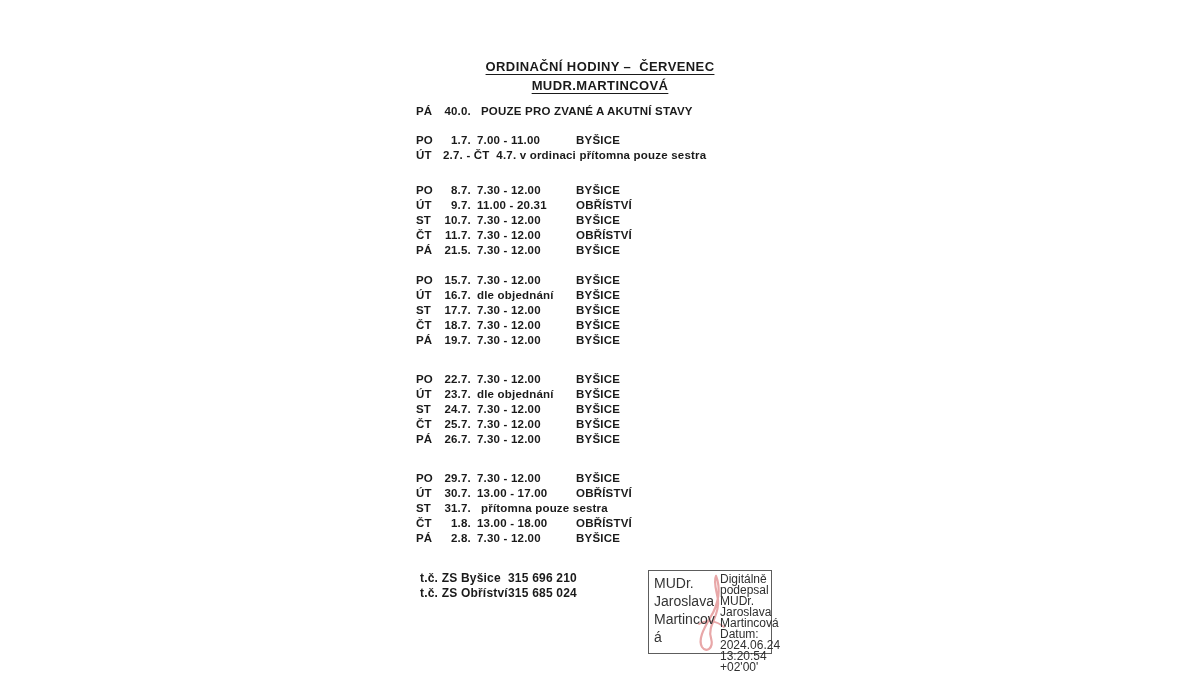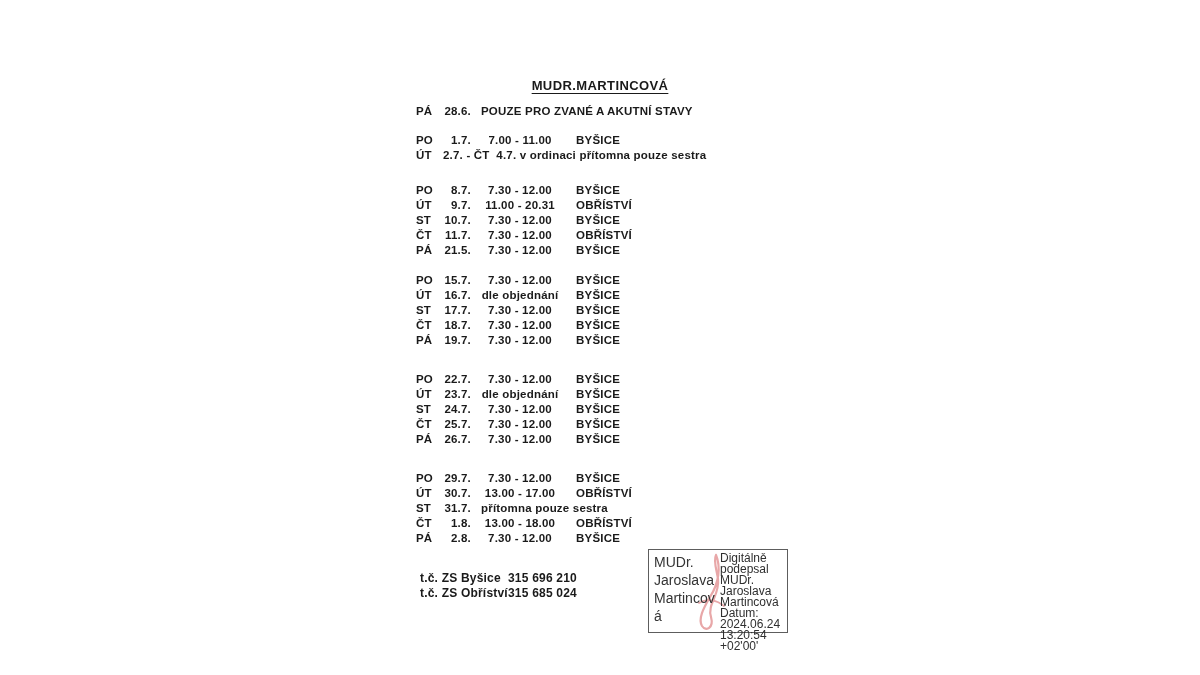--- a/index.html
+++ b/index.html
@@ -12,52 +12,53 @@
     position:absolute;left:405px;width:390px;text-align:center;
     font-weight:bold;font-size:13px;letter-spacing:.4px;white-space:pre-wrap;
     text-decoration:underline;text-decoration-thickness:1.4px;text-underline-offset:3px;
   }
   #title{top:59px;}
   #subtitle{top:78px;}
   .group{position:absolute;left:416px;}
   .row{display:flex;height:15px;line-height:15px;font-size:11.5px;font-weight:bold;letter-spacing:.2px;white-space:pre;}
   .c-day{flex:0 0 24px;}
   .c-date{flex:0 0 31px;text-align:right;}
-  .c-time{flex:0 0 86px;margin-left:6px;text-align:center;}
+  .c-time{flex:0 0 86px;margin-left:6px;text-align:left;}
   .c-loc{margin-left:13px;}
   .c-note{margin-left:8px;padding-left:2px;}
   .c-text{padding-left:3px;white-space:pre-wrap;}
   .phones{position:absolute;left:420px;top:571px;}
   .phone-row{display:flex;height:15px;line-height:15px;font-size:12px;font-weight:bold;letter-spacing:.2px;}
   .phone-label{min-width:88px;white-space:pre;}
   .sig{
-    position:absolute;left:648px;top:549px;width:140px;height:84px;
+    position:absolute;left:648px;top:570px;width:124px;height:84px;
     border:1px solid #5d5d5d;box-sizing:border-box;background:#fff;
   }
   .sig-name{
     position:absolute;left:5px;top:3px;width:66px;
     font-size:14px;line-height:18px;color:#343434;font-weight:normal;
     overflow-wrap:break-word;word-break:break-word;z-index:2;
   }
   .sig-details{
     position:absolute;left:71px;top:3px;width:66px;
     font-size:12px;line-height:11px;color:#2f2f2f;white-space:pre-line;z-index:2;
   }
   .sig-flourish{position:absolute;left:44px;top:1px;width:34px;height:81px;z-index:1;}
 </style>
 </head>
 <body>
 
 <div class="doc">
 
+  <div id="title" class="title-line">ORDINAČNÍ HODINY –  ČERVENEC</div>
   <div id="subtitle" class="title-line">MUDR.MARTINCOVÁ</div>
 
   <div id="groups">
       <div class="group" style="top: 104px;">
-        <div class="row"><span class="c-day">PÁ</span><span class="c-date">28.6.</span><span class="c-note">POUZE PRO ZVANÉ A AKUTNÍ STAVY</span></div>
+        <div class="row"><span class="c-day">PÁ</span><span class="c-date">40.0.</span><span class="c-note">POUZE PRO ZVANÉ A AKUTNÍ STAVY</span></div>
       </div>
       <div class="group" style="top: 133px;">
         <div class="row"><span class="c-day">PO</span><span class="c-date">1.7.</span><span class="c-time">7.00 - 11.00</span><span class="c-loc">BYŠICE</span></div>
         <div class="row"><span class="c-day">ÚT</span><span class="c-text">2.7. - ČT  4.7. v ordinaci přítomna pouze sestra</span></div>
       </div>
       <div class="group" style="top: 183px;">
         <div class="row"><span class="c-day">PO</span><span class="c-date">8.7.</span><span class="c-time">7.30 - 12.00</span><span class="c-loc">BYŠICE</span></div>
         <div class="row"><span class="c-day">ÚT</span><span class="c-date">9.7.</span><span class="c-time">11.00 - 20.31</span><span class="c-loc">OBŘÍSTVÍ</span></div>
         <div class="row"><span class="c-day">ST</span><span class="c-date">10.7.</span><span class="c-time">7.30 - 12.00</span><span class="c-loc">BYŠICE</span></div>
         <div class="row"><span class="c-day">ČT</span><span class="c-date">11.7.</span><span class="c-time">7.30 - 12.00</span><span class="c-loc">OBŘÍSTVÍ</span></div>

